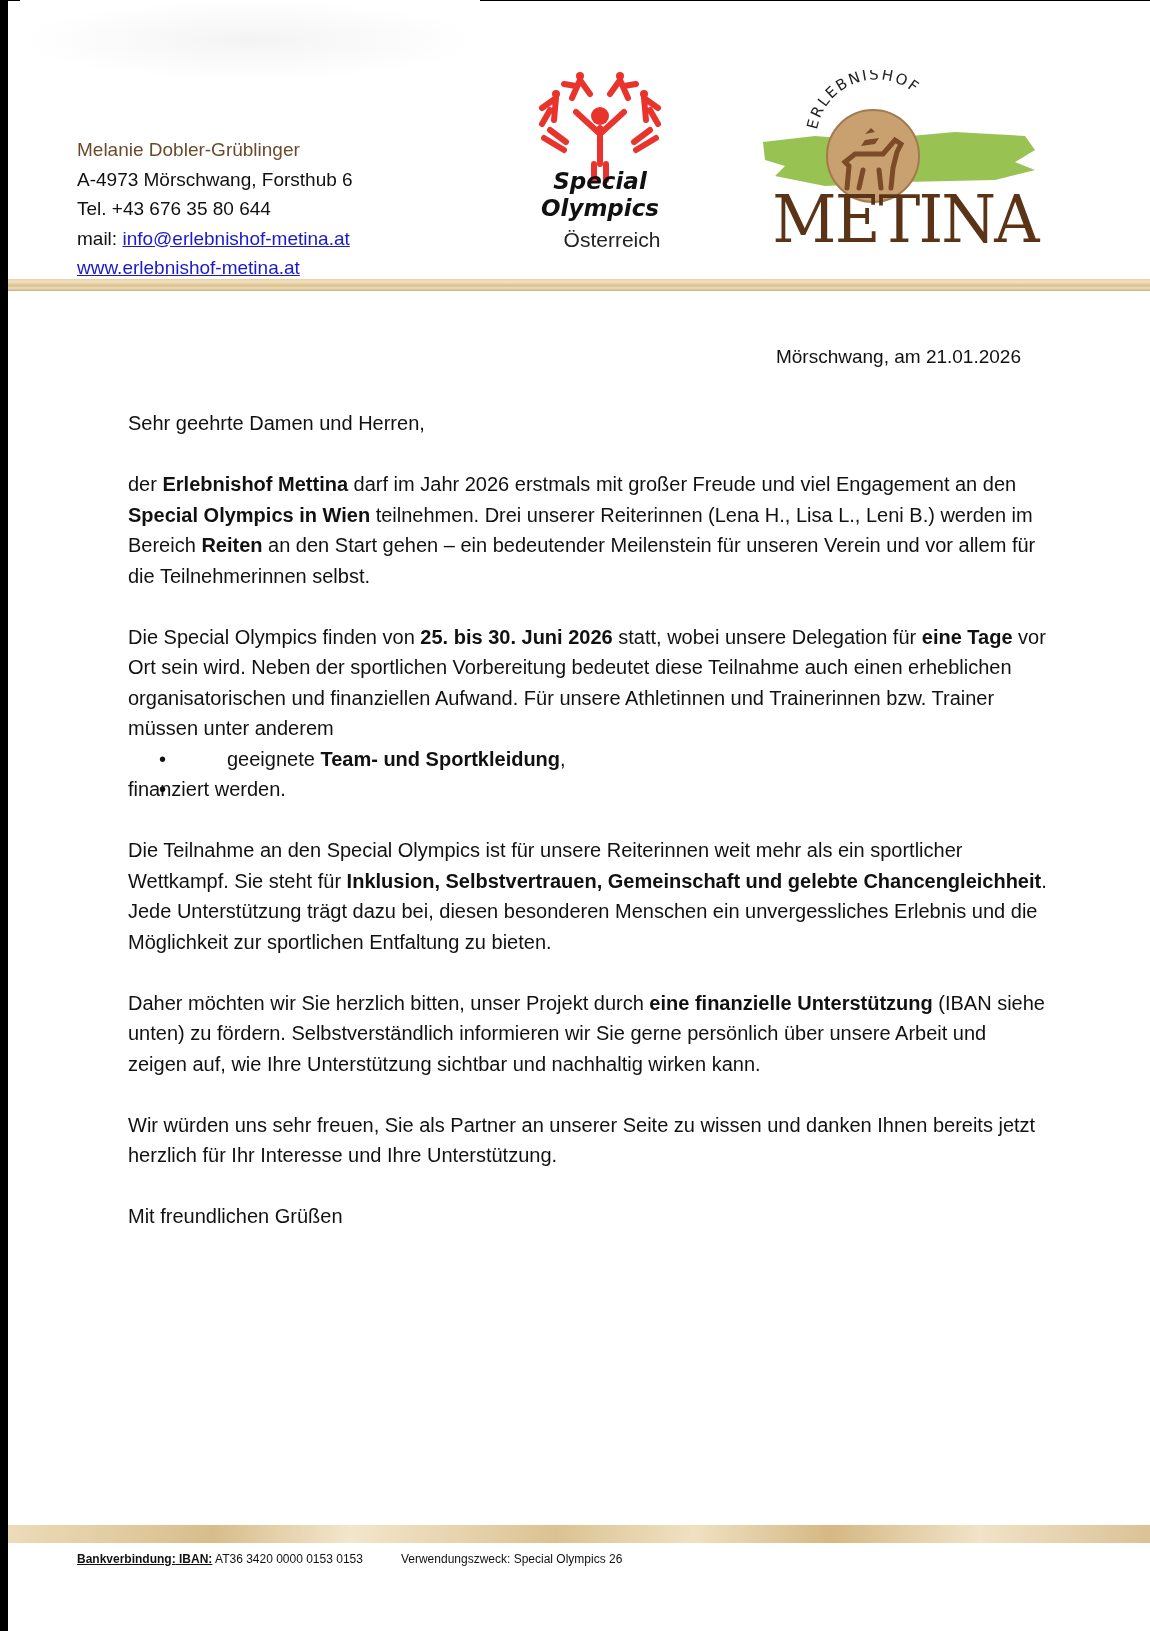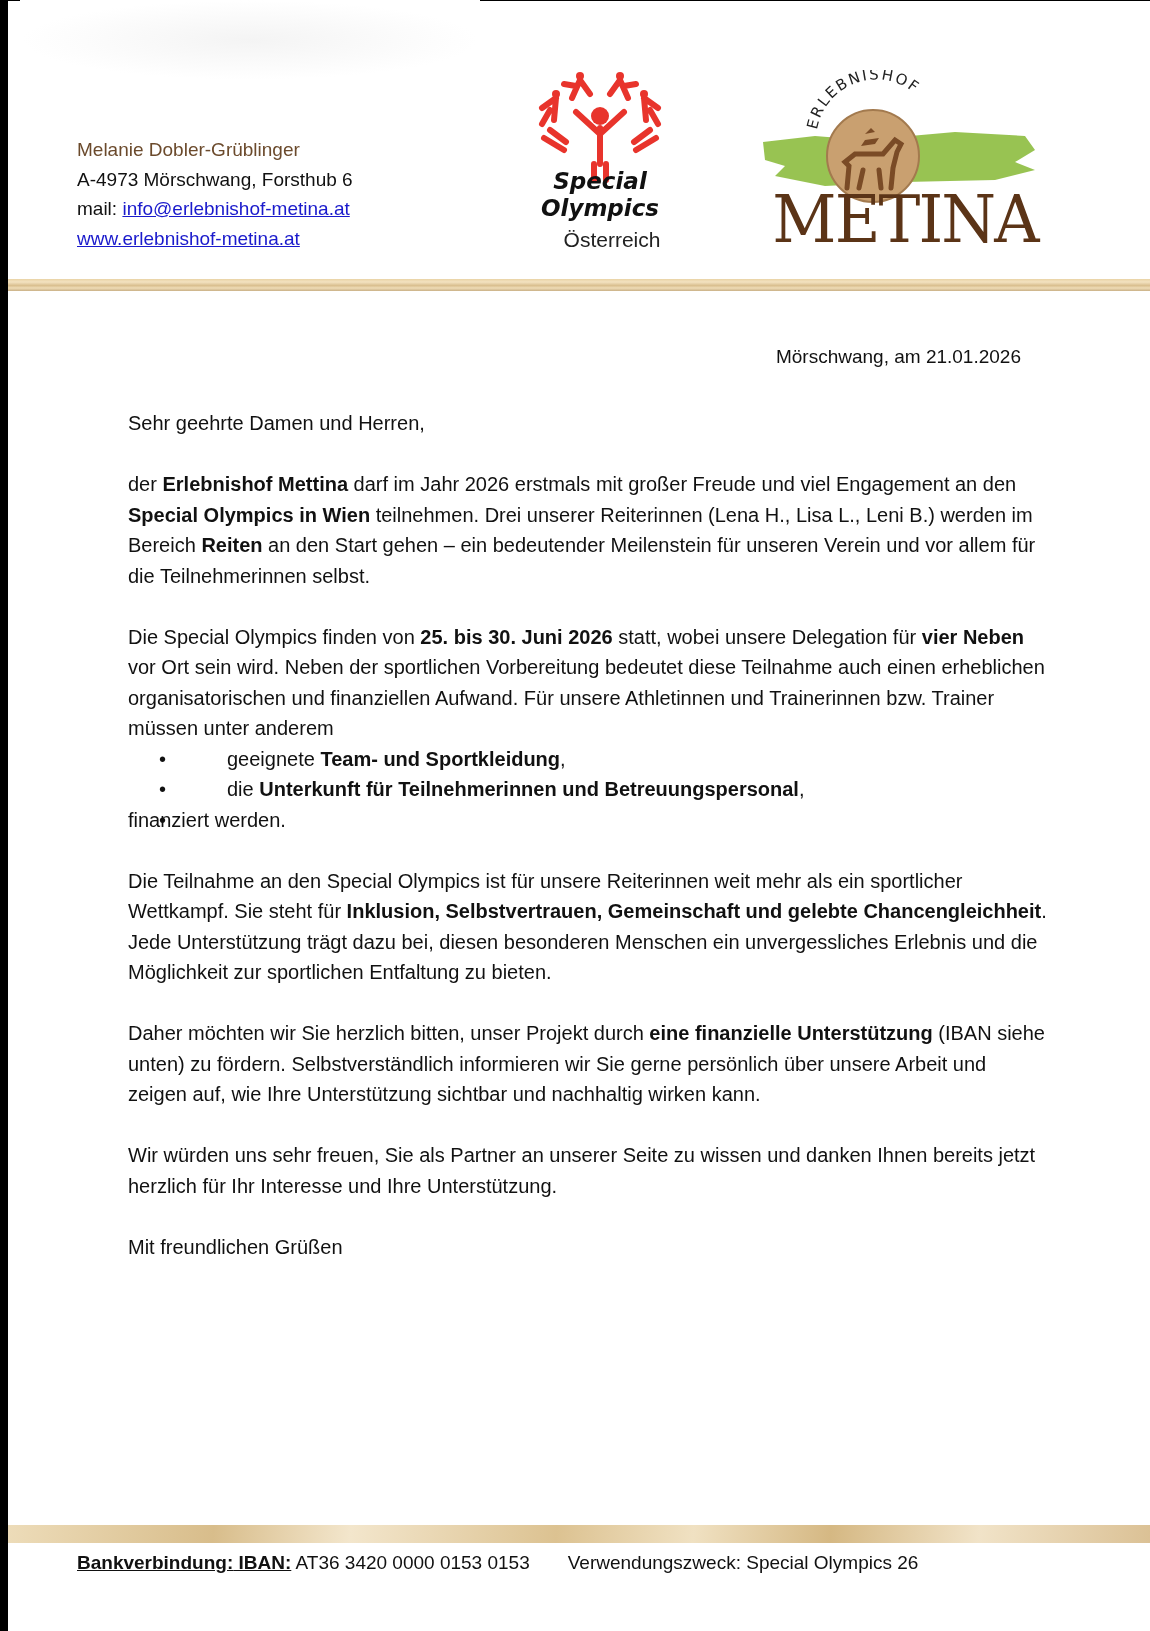--- a/index.html
+++ b/index.html
@@ -39,34 +39,35 @@
   .wood.bottom { top: 1525px; height: 18px;
     background: linear-gradient(95deg, #eddcb9 0%, #d8bd8b 18%, #f3e6cc 30%, #dcc291 48%, #f0e1c2 60%, #d5b883 72%, #f1e3c8 85%, #dbc195 100%); }
   .date { position: absolute; right: 129px; top: 346px; font-size: 19px; }
   .body { position: absolute; left: 128px; top: 408px; width: 920px; font-size: 20px; line-height: 30.5px; }
   .body p { margin: 0 0 30.5px 0; }
   .body b { font-weight: bold; }
   .bullets { list-style: none; margin: 0; padding: 0; }
   .bullets li { position: relative; padding-left: 99px; }
   .bullets li .dot { position: absolute; left: 31px; }
   .closing { margin: 0; }
-  .bank { position: absolute; left: 77px; top: 1552px; font-size: 19px; white-space: pre; }
+  .bank { position: absolute; left: 77px; top: 1552px; font-size: 12px; white-space: pre; }
   .bank .lbl { font-weight: bold; text-decoration: underline; }
   .bank .gap { display: inline-block; width: 38px; }
 </style>
 </head>
 <body>
 
 <div class="left-edge"></div>
 <div class="top-edge"></div>
 <div class="header-glow"></div>
 
 <div class="contact">
   <div class="name">Melanie Dobler-Grüblinger</div>
   <div>A-4973 Mörschwang, Forsthub 6</div>
+  <div>Tel. +43 676 35 80 644</div>
   <div><span>mail: </span><a href="mailto:info@erlebnishof-metina.at">info@erlebnishof-metina.at</a></div>
   <div><a>www.erlebnishof-metina.at</a></div>
 </div>
 
 <svg class="so-logo" viewBox="0 0 160 190">
   <g fill="none" stroke="#e8342c" stroke-width="6" stroke-linecap="round">
     <path d="M60 12 L52 30 M60 12 L70 26 M56 18 L44 16"></path>
     <path d="M100 12 L108 30 M100 12 L90 26 M104 18 L116 16"></path>
     <path d="M36 30 L34 52 M36 30 L22 40 M30 42 L22 56"></path>
     <path d="M124 30 L126 52 M124 30 L138 40 M130 42 L138 56"></path>
@@ -100,24 +101,24 @@
 <div class="metina-word">METINA</div>
 
 <div class="wood top"></div>
 
 <div class="date">Mörschwang, am 21.01.2026</div>
 
 <div class="body">
   <p>Sehr geehrte Damen und Herren,</p>
   <p><span>der </span><b>Erlebnishof Mettina</b><span> darf im Jahr 2026 erstmals mit großer Freude und viel Engagement an den </span><b>Special Olympics in Wien</b><span> teilnehmen. Drei unserer Reiterinnen (Lena H., Lisa L., Leni B.) werden im Bereich </span><b>Reiten</b><span> an den Start gehen – ein bedeutender Meilenstein für unseren Verein und vor allem für die Teilnehmerinnen selbst.</span></p>
   <div>
-    <div><span>Die Special Olympics finden von </span><b>25. bis 30. Juni 2026</b><span> statt, wobei unsere Delegation für </span><b>vier Neben</b><span> vor Ort sein wird. Neben der sportlichen Vorbereitung bedeutet diese Teilnahme auch einen erheblichen organisatorischen und finanziellen Aufwand. Für unsere Athletinnen und Trainerinnen bzw. Trainer müssen unter anderem</span></div>
+    <div><span>Die Special Olympics finden von </span><b>25. bis 30. Juni 2026</b><span> statt, wobei unsere Delegation für </span><b>eine Tage</b><span> vor Ort sein wird. Neben der sportlichen Vorbereitung bedeutet diese Teilnahme auch einen erheblichen organisatorischen und finanziellen Aufwand. Für unsere Athletinnen und Trainerinnen bzw. Trainer müssen unter anderem</span></div>
     <ul class="bullets">
       <li><span class="dot">•</span><span><span>geeignete </span><b>Team- und Sportkleidung</b><span>,</span></span></li>
-      <li><span class="dot">•</span><span><span>die </span><b>Unterkunft für Teilnehmerinnen und Betreuungspersonal</b><span>,</span></span></li>
+      <li><span class="dot">•</span></li>
       <li><span class="dot">•</span></li>
     </ul>
     <p>finanziert werden.</p>
   </div>
   <p><span>Die Teilnahme an den Special Olympics ist für unsere Reiterinnen weit mehr als ein sportlicher Wettkampf. Sie steht für </span><b>Inklusion, Selbstvertrauen, Gemeinschaft und gelebte Chancengleichheit</b><span>. Jede Unterstützung trägt dazu bei, diesen besonderen Menschen ein unvergessliches Erlebnis und die Möglichkeit zur sportlichen Entfaltung zu bieten.</span></p>
   <p><span>Daher möchten wir Sie herzlich bitten, unser Projekt durch </span><b>eine finanzielle Unterstützung</b><span> (IBAN siehe unten) zu fördern. Selbstverständlich informieren wir Sie gerne persönlich über unsere Arbeit und zeigen auf, wie Ihre Unterstützung sichtbar und nachhaltig wirken kann.</span></p>
   <p>Wir würden uns sehr freuen, Sie als Partner an unserer Seite zu wissen und danken Ihnen bereits jetzt herzlich für Ihr Interesse und Ihre Unterstützung.</p>
   <div class="closing">Mit freundlichen Grüßen</div>
 </div>
 

